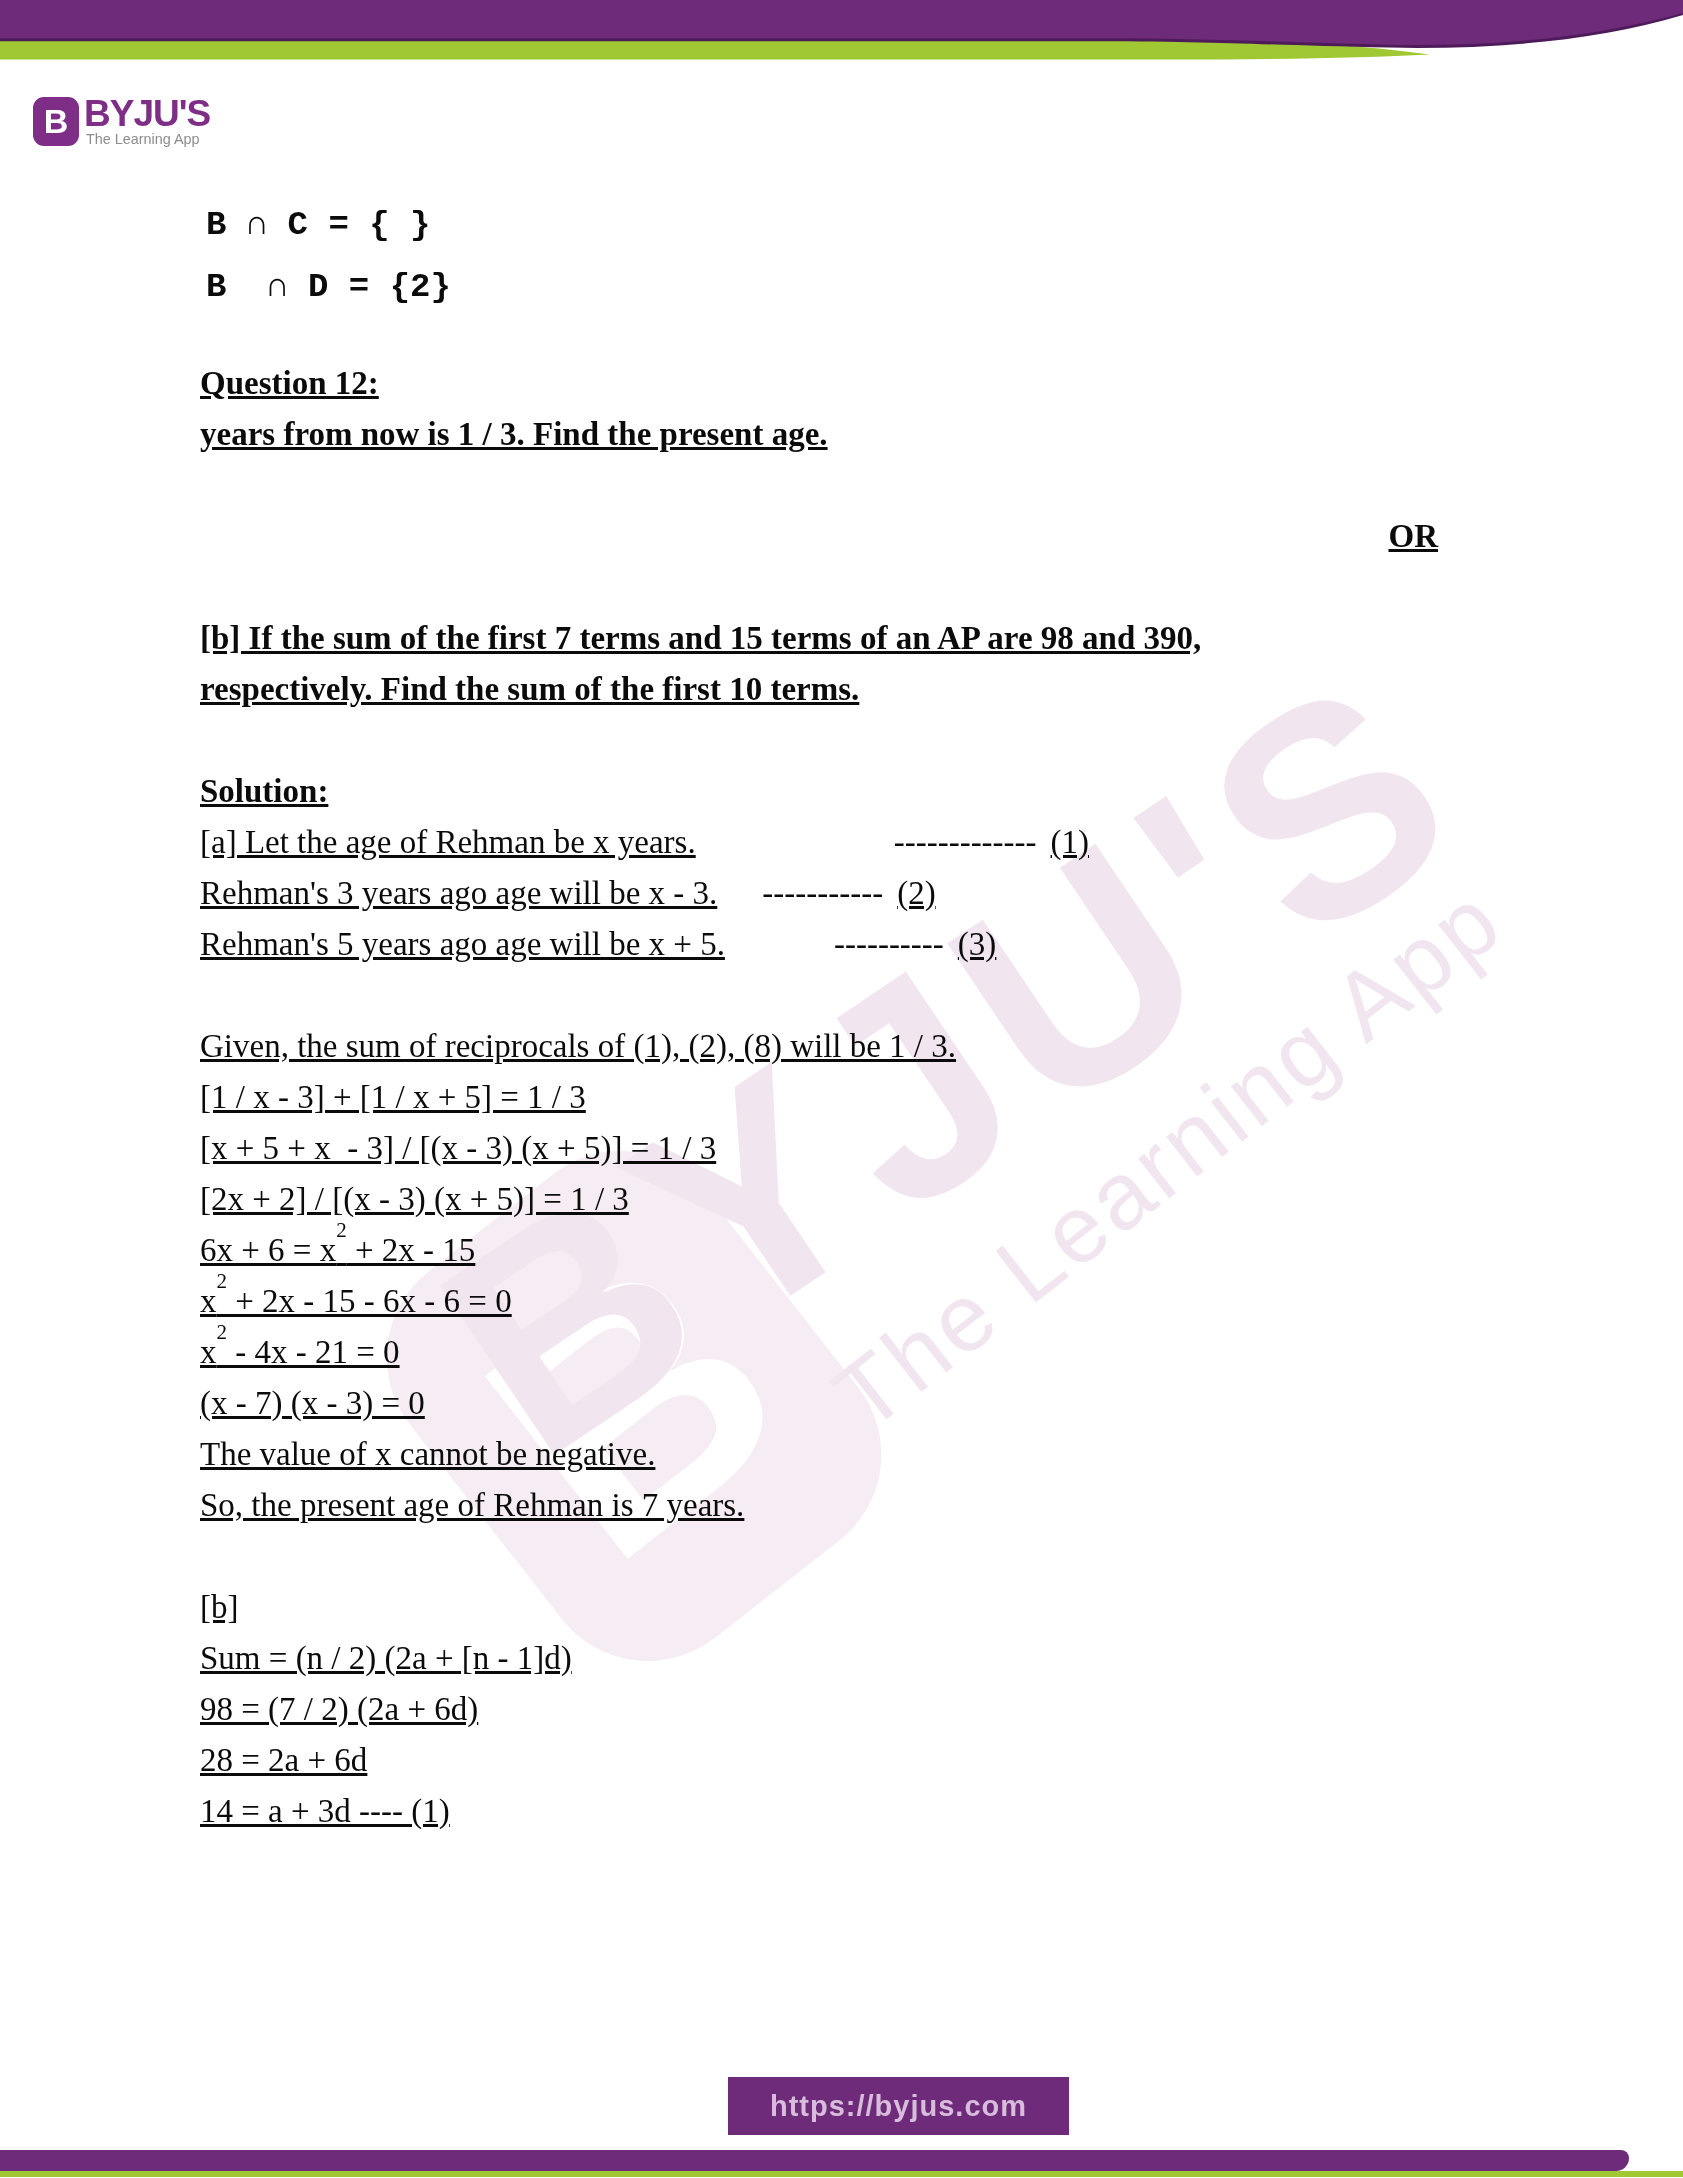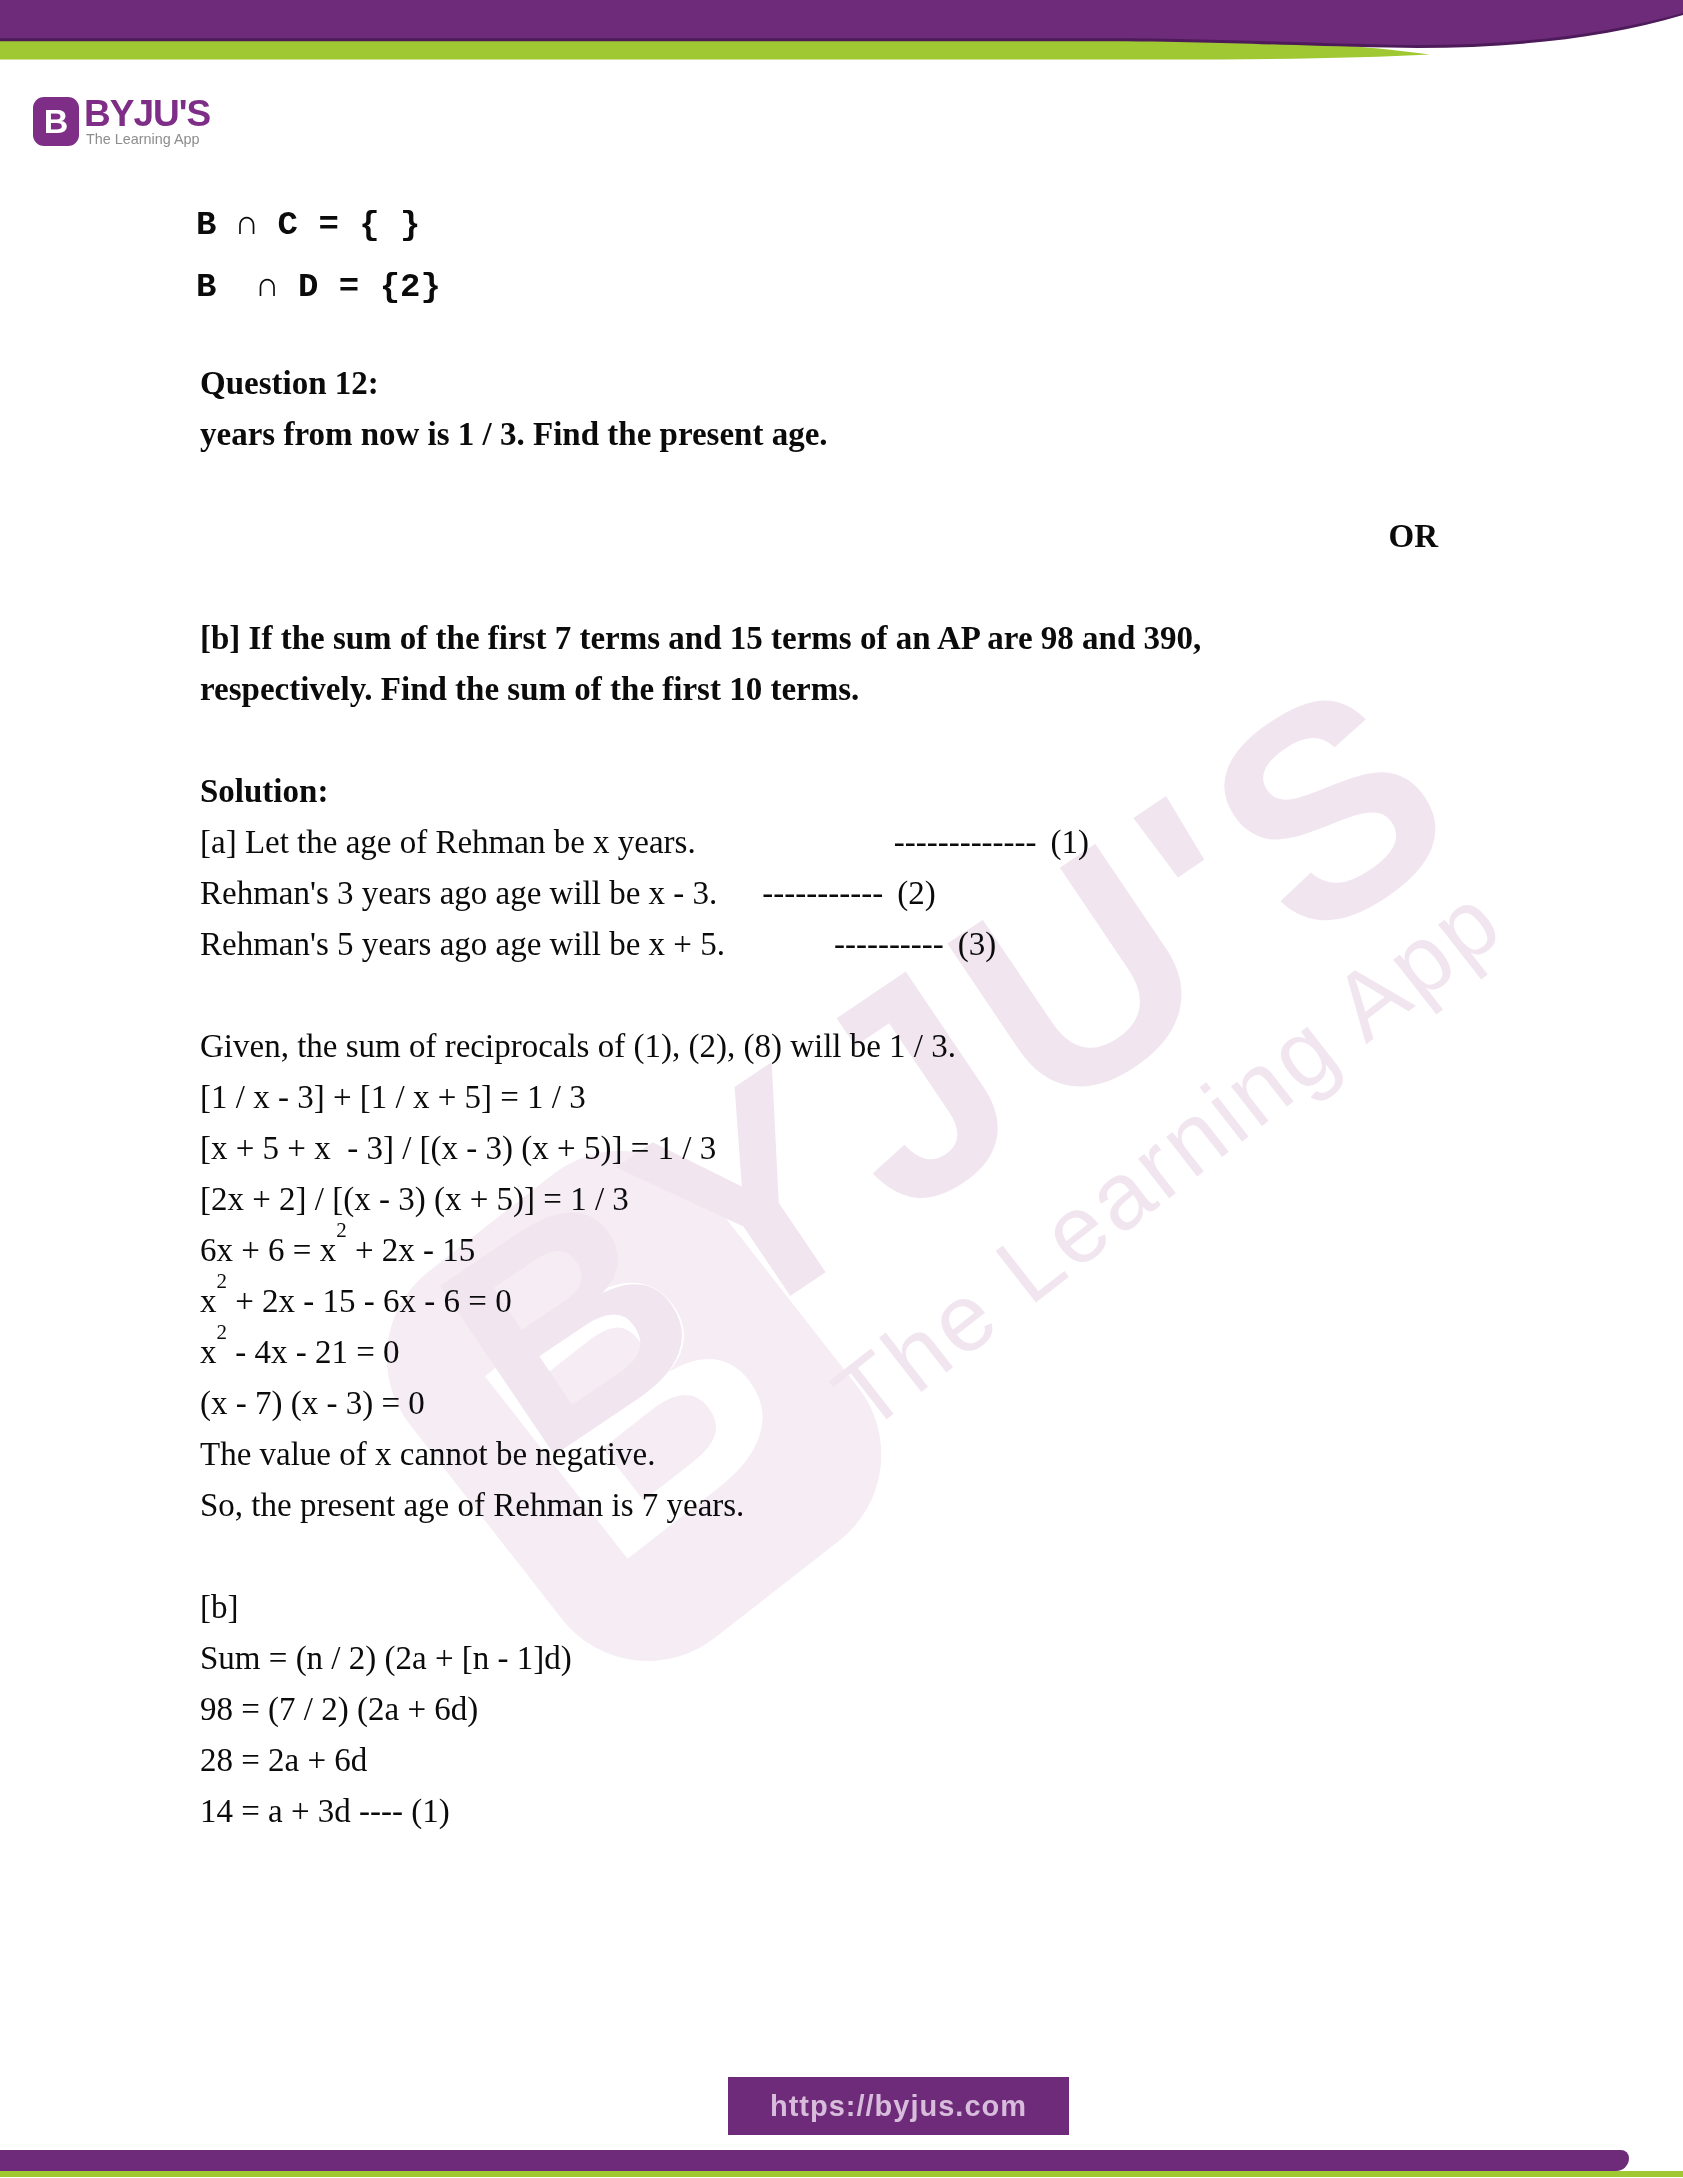--- a/index.html
+++ b/index.html
@@ -23,24 +23,24 @@
   .wm{position:absolute;z-index:0;pointer-events:none;white-space:nowrap;}
   .wm-icon{left:634px;top:1406px;width:376px;height:465px;background:#F5ECF4;border-radius:109px;
            transform:translate(-50%,-50%) rotate(-38deg);display:flex;align-items:center;justify-content:center;}
   .wm-icon-letter{color:#ffffff;font:700 337px "Liberation Sans", sans-serif;}
   .wm-name{left:950px;top:1064px;transform:translate(-50%,-50%) rotate(-34deg);
            font:700 297px "Liberation Sans", sans-serif;color:#F1E6F0;letter-spacing:12px;}
   .wm-tagline{left:1168px;top:1158px;transform:translate(-50%,-50%) rotate(-38deg);
            font:500 95px "Liberation Sans", sans-serif;color:#F1E6F0;letter-spacing:4px;}
 
   
-  .set-block{position:absolute;left:196px;top:194px;z-index:2;}
+  .set-block{position:absolute;left:206px;top:194px;z-index:2;}
   .mono-line{font-family:"Liberation Mono", monospace;font-weight:700;font-size:34px;
              line-height:62px;white-space:pre;}
-  .flow{position:absolute;left:200px;top:358px;width:1238px;z-index:2;}
+  .flow{position:absolute;left:200px;top:358px;width:1238px;z-index:2;text-decoration:underline;}
   .line{font-size:33px;line-height:51px;white-space:pre;}
   .bold{font-weight:700;}
   .center{text-align:right;}
   .sp{height:51px;}
   .dashes{display:inline-block;}
   .g1{margin-left:198px;}
   .g2{margin-left:45px;}
   .g3{margin-left:109px;}
   .ref{margin-left:14px;}
   sup.sq{font-size:21px;line-height:0;position:relative;top:-12px;}

